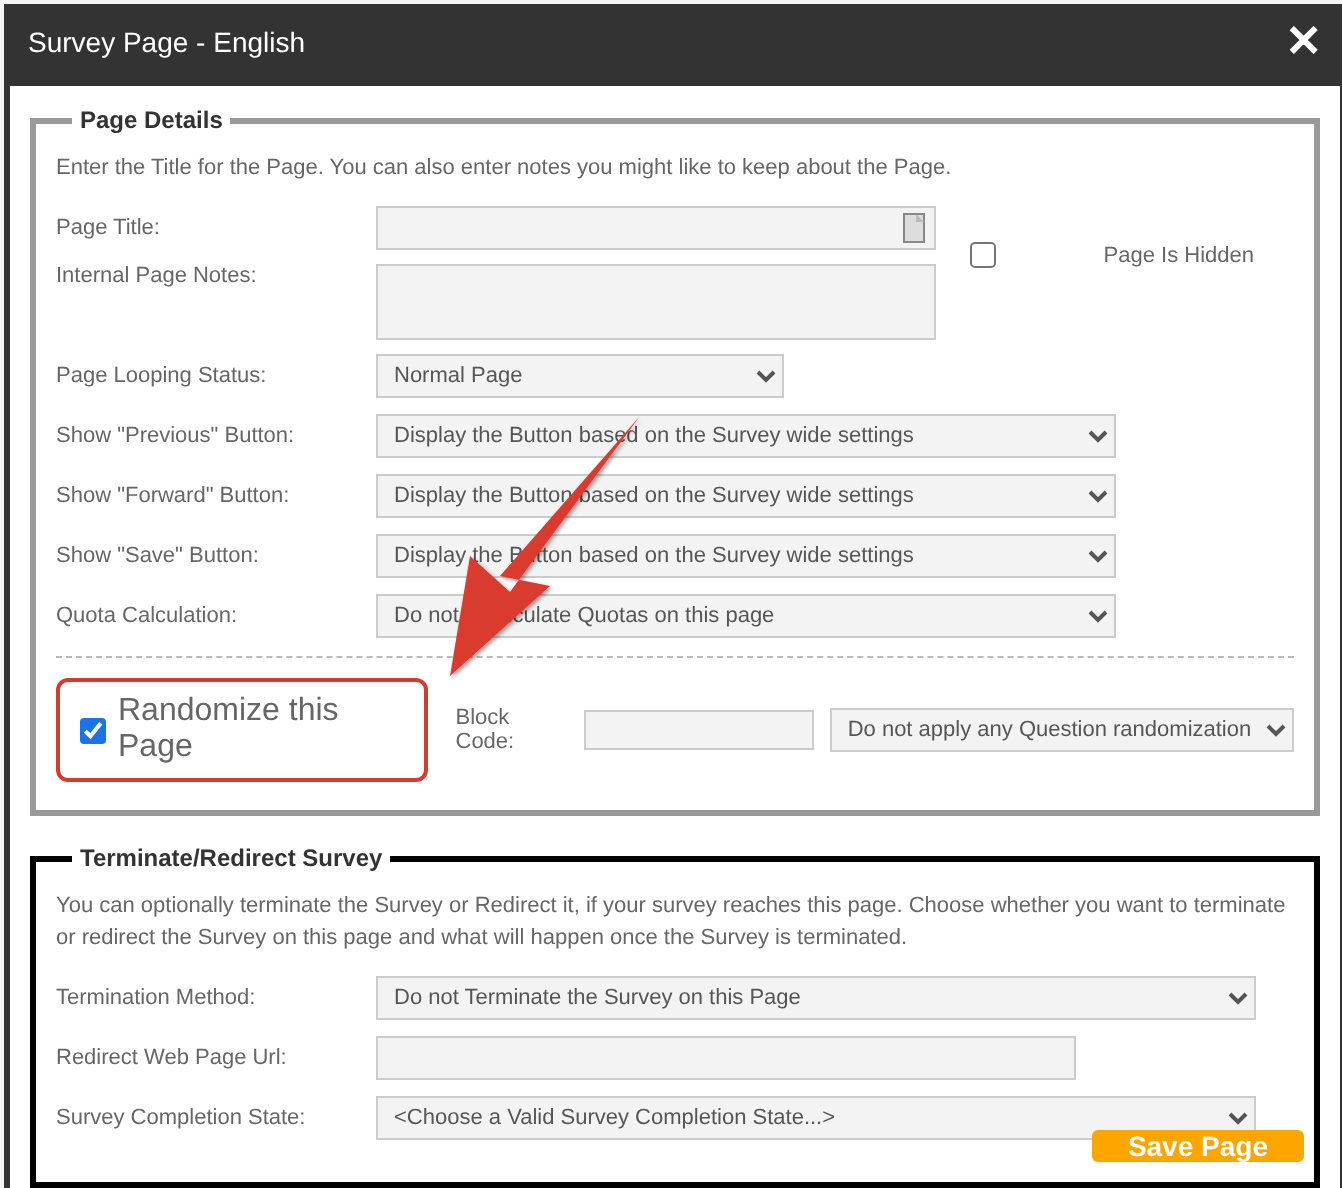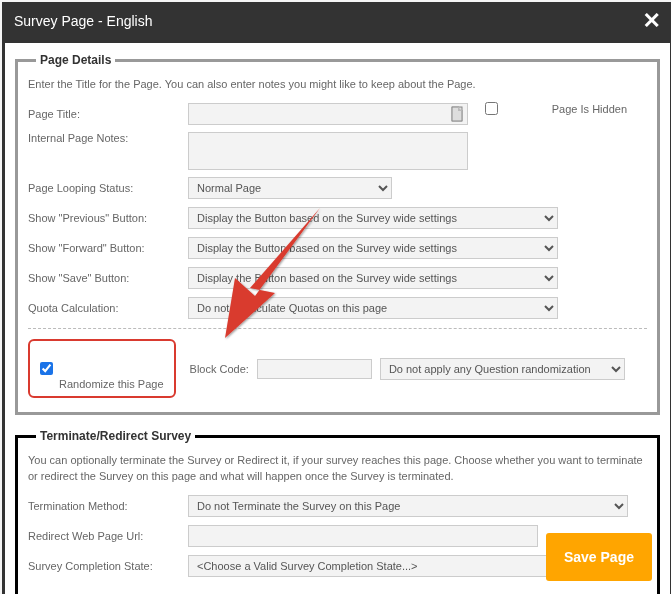--- a/index.html
+++ b/index.html
@@ -88,21 +88,21 @@
   height: 22px;
 }
 .sel-small { width: 204px; }
 .sel-wide { width: 370px; }
 .sel-med { width: 245px; }
 .sel-full { width: 440px; }
 .sel-block { width: 115px; }
 .hidden-check {
   position: absolute;
   right: 30px;
-  top: 35px;
+  top: 54px;
   display: flex;
   align-items: flex-end;
   color: #666;
   font-size: 11px;
   gap: 48px;
 }
 .hidden-check input { margin-right: 6px; }
 .bottom-section {
   border-top: 1px dashed #bbb;
   margin-top: 8px;
@@ -112,30 +112,30 @@
 }
 .rand-box {
   border: 2px solid #d93a2f;
   border-radius: 6px;
   padding: 6px 10px;
   display: flex;
   align-items: center;
   margin-right: 14px;
 }
 .rand-box input { margin-right: 6px; accent-color: #1a73e8; }
-.rand-label { color: #666; font-size: 11px; margin-top: 31px; }
+.rand-label { color: #666; font-size: 16px; }
 .block-label { color: #666; font-size: 11px; margin-right: 8px; }
 .save-btn {
   position: absolute;
   right: 18px;
   bottom: 15px;
   background: #ffa500;
   color: #fff;
   border: none;
-  padding: 16px 18px;
+  padding: 0 18px;
   font-size: 14px;
   font-weight: bold;
   border-radius: 3px;
   cursor: pointer;
 }
 .arrow-overlay {
   position: absolute;
   top: 155px;
   left: 185px;
   pointer-events: none;

